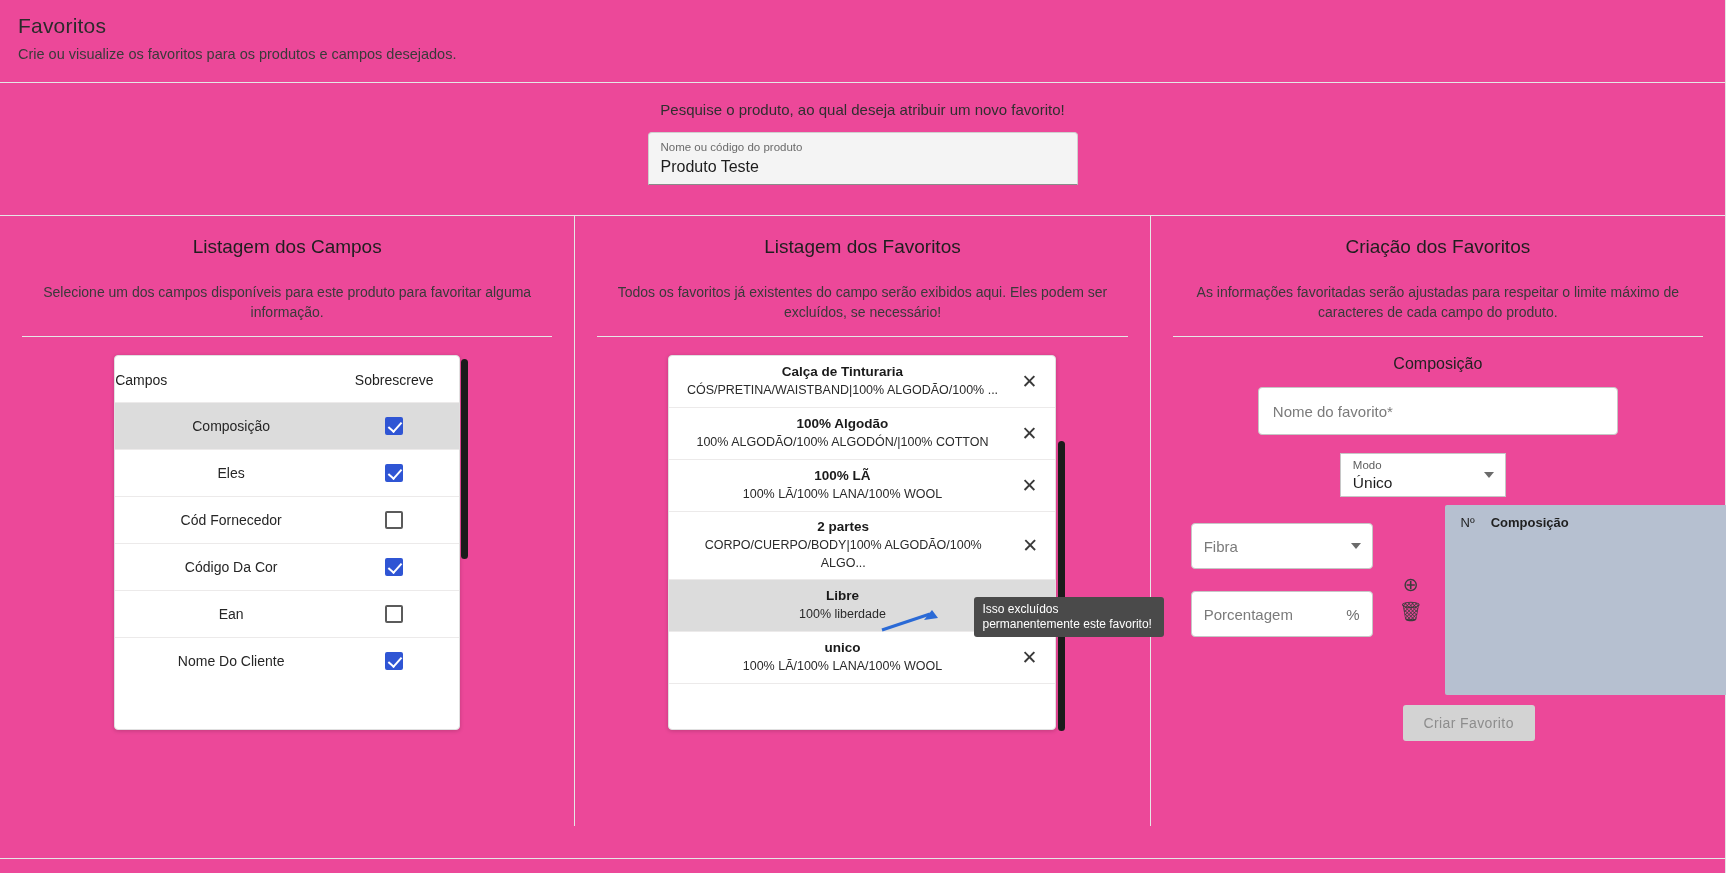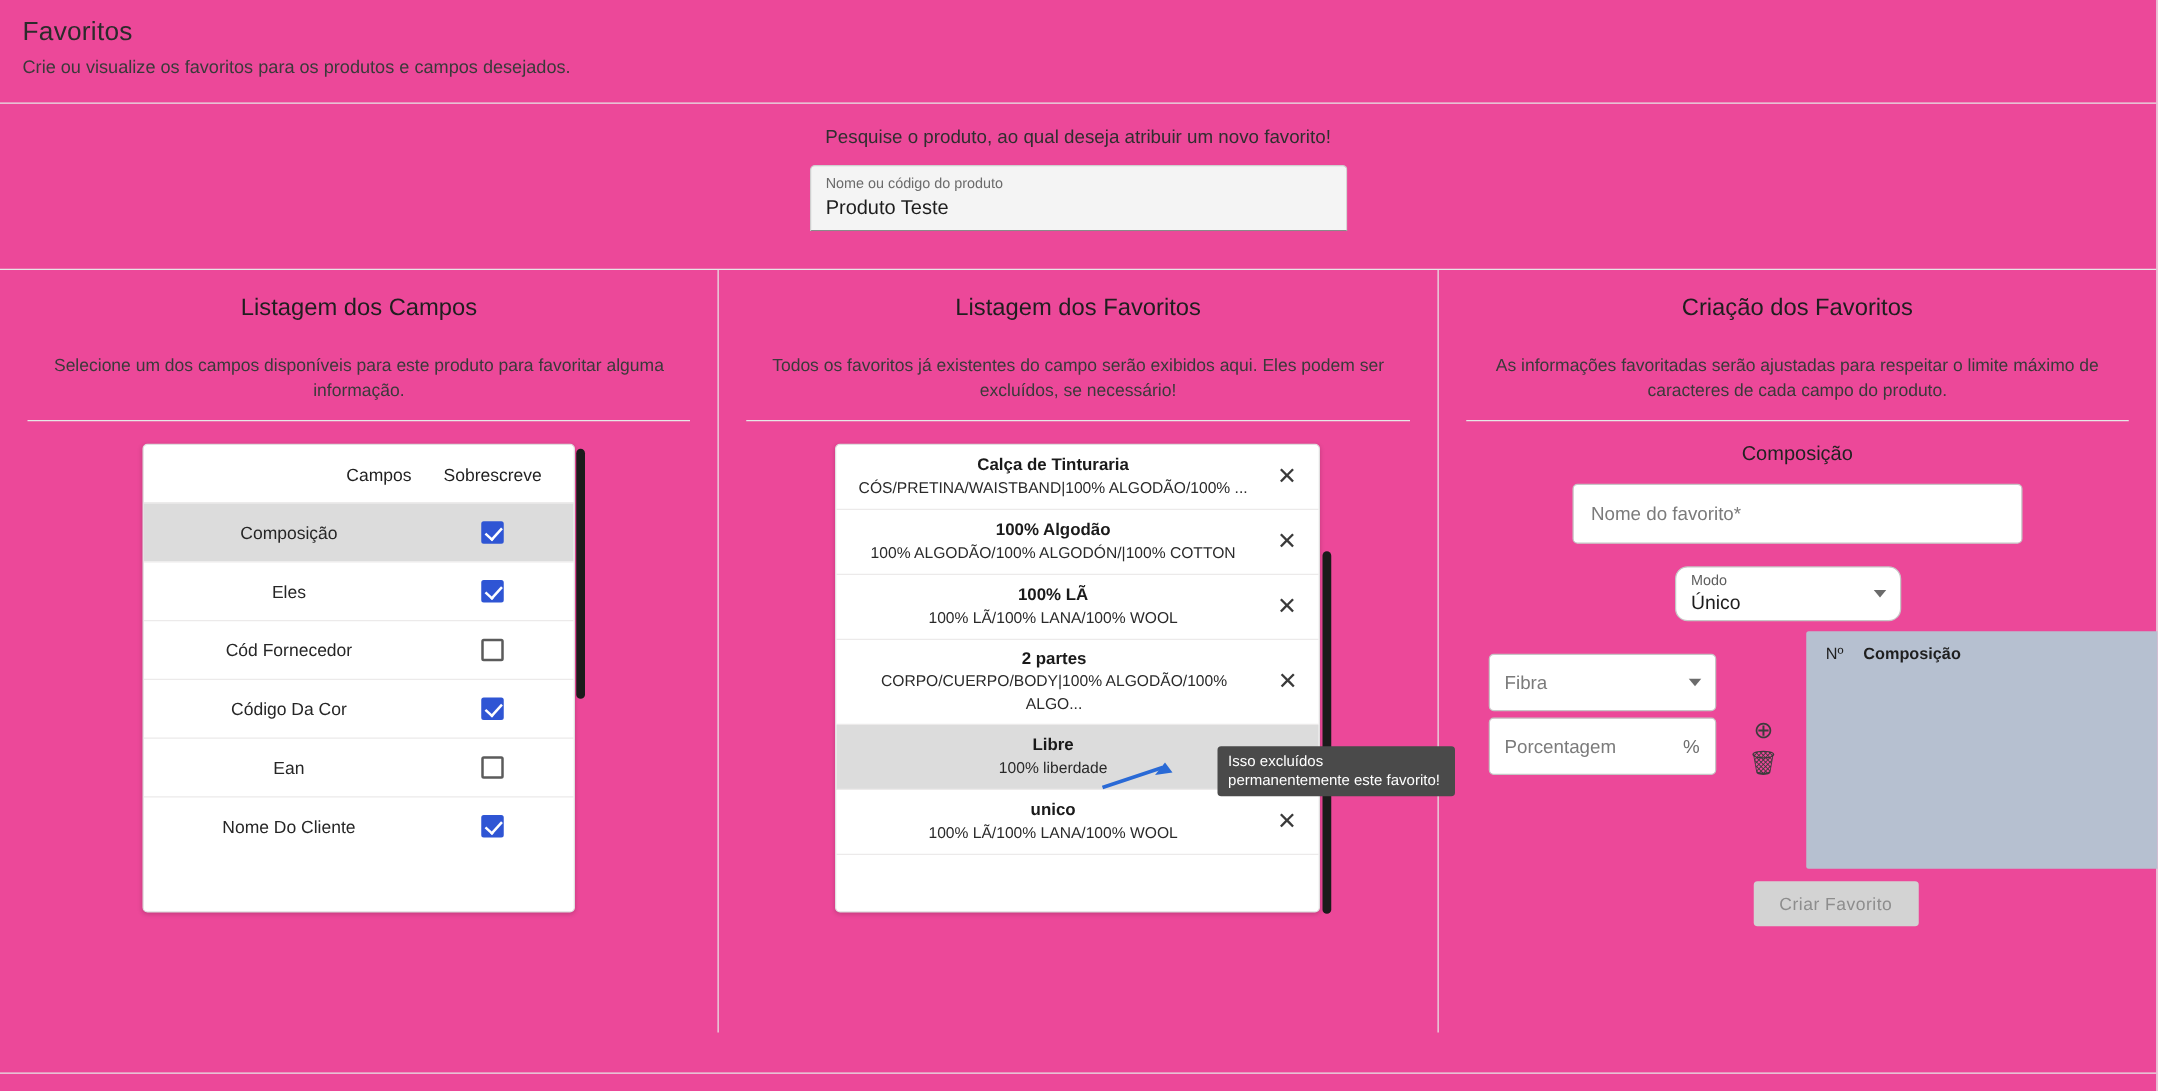--- a/index.html
+++ b/index.html
@@ -114,21 +114,21 @@
     box-shadow: 0 1px 4px rgba(0,0,0,.18);
     overflow: hidden;
     height: 375px;
   }
   .fields-head {
     display: flex;
     padding: 16px 0 14px 0;
     font-size: 14px;
     color: #1f1f1f;
   }
-  .fields-head .c1 { flex: 1 1 auto; text-align: right; padding-left: 18px;}
+  .fields-head .c1 { flex: 1 1 auto; text-align: left; padding-left: 0;}
   .fields-head .c2 { width: 130px; text-align: center; }
   .field-row {
     display: flex;
     align-items: center;
     height: 47px;
     border-top: 1px solid #eceaea;
     font-size: 14px;
     color: #262626;
   }
   .field-row.selected { background: #dcdcdc; }
@@ -256,24 +256,24 @@
     border: 1px solid #c6c6c6;
     border-radius: 4px;
     display: flex;
     align-items: center;
     padding: 0 14px;
     font-size: 15px;
     color: #7b7b7b;
     background: #fff;
   }
   .select-outline {
-    width: 181px;
+    width: 166px;
     height: 44px;
     border: 1px solid #c6c6c6;
-    border-radius: 10px;
+    border-radius: 0;
     padding: 4px 10px 0 12px;
     position: relative;
     background: #fff;
   }
   .select-outline .lbl {
     font-size: 11.5px;
     color: #5e5e5e;
     line-height: 14px;
   }
   .select-outline .val {
@@ -306,21 +306,21 @@
     border: 1px solid #c6c6c6;
     border-radius: 4px;
     display: flex;
     align-items: center;
     padding: 0 12px;
     font-size: 15px;
     color: #7b7b7b;
     position: relative;
     background: #fff;
   }
-  .fib-field + .fib-field { margin-top: 5px; }
+  .fib-field + .fib-field { margin-top: 22px; }
   .fib-field .pct {
     position: absolute;
     right: 12px;
     font-size: 15px;
     color: #6e6e6e;
   }
   .mid-icons {
     position: absolute;
     left: 236px; top: 52px;
     text-align: center;

